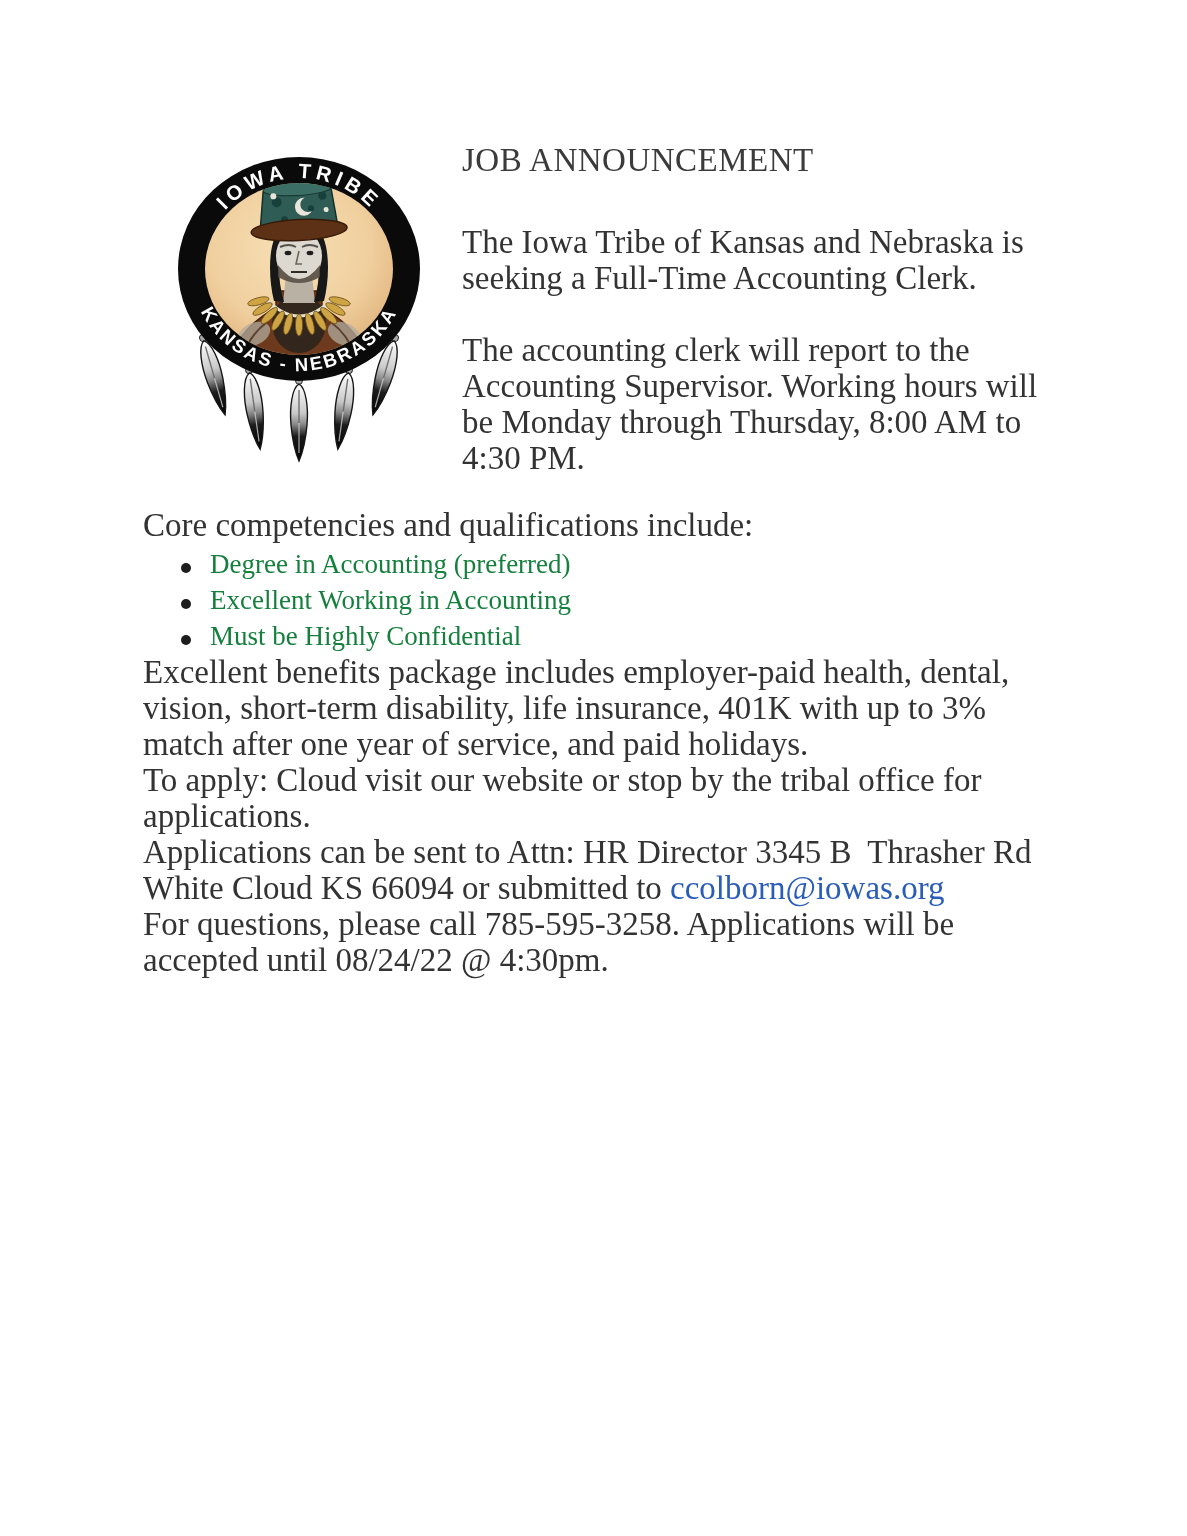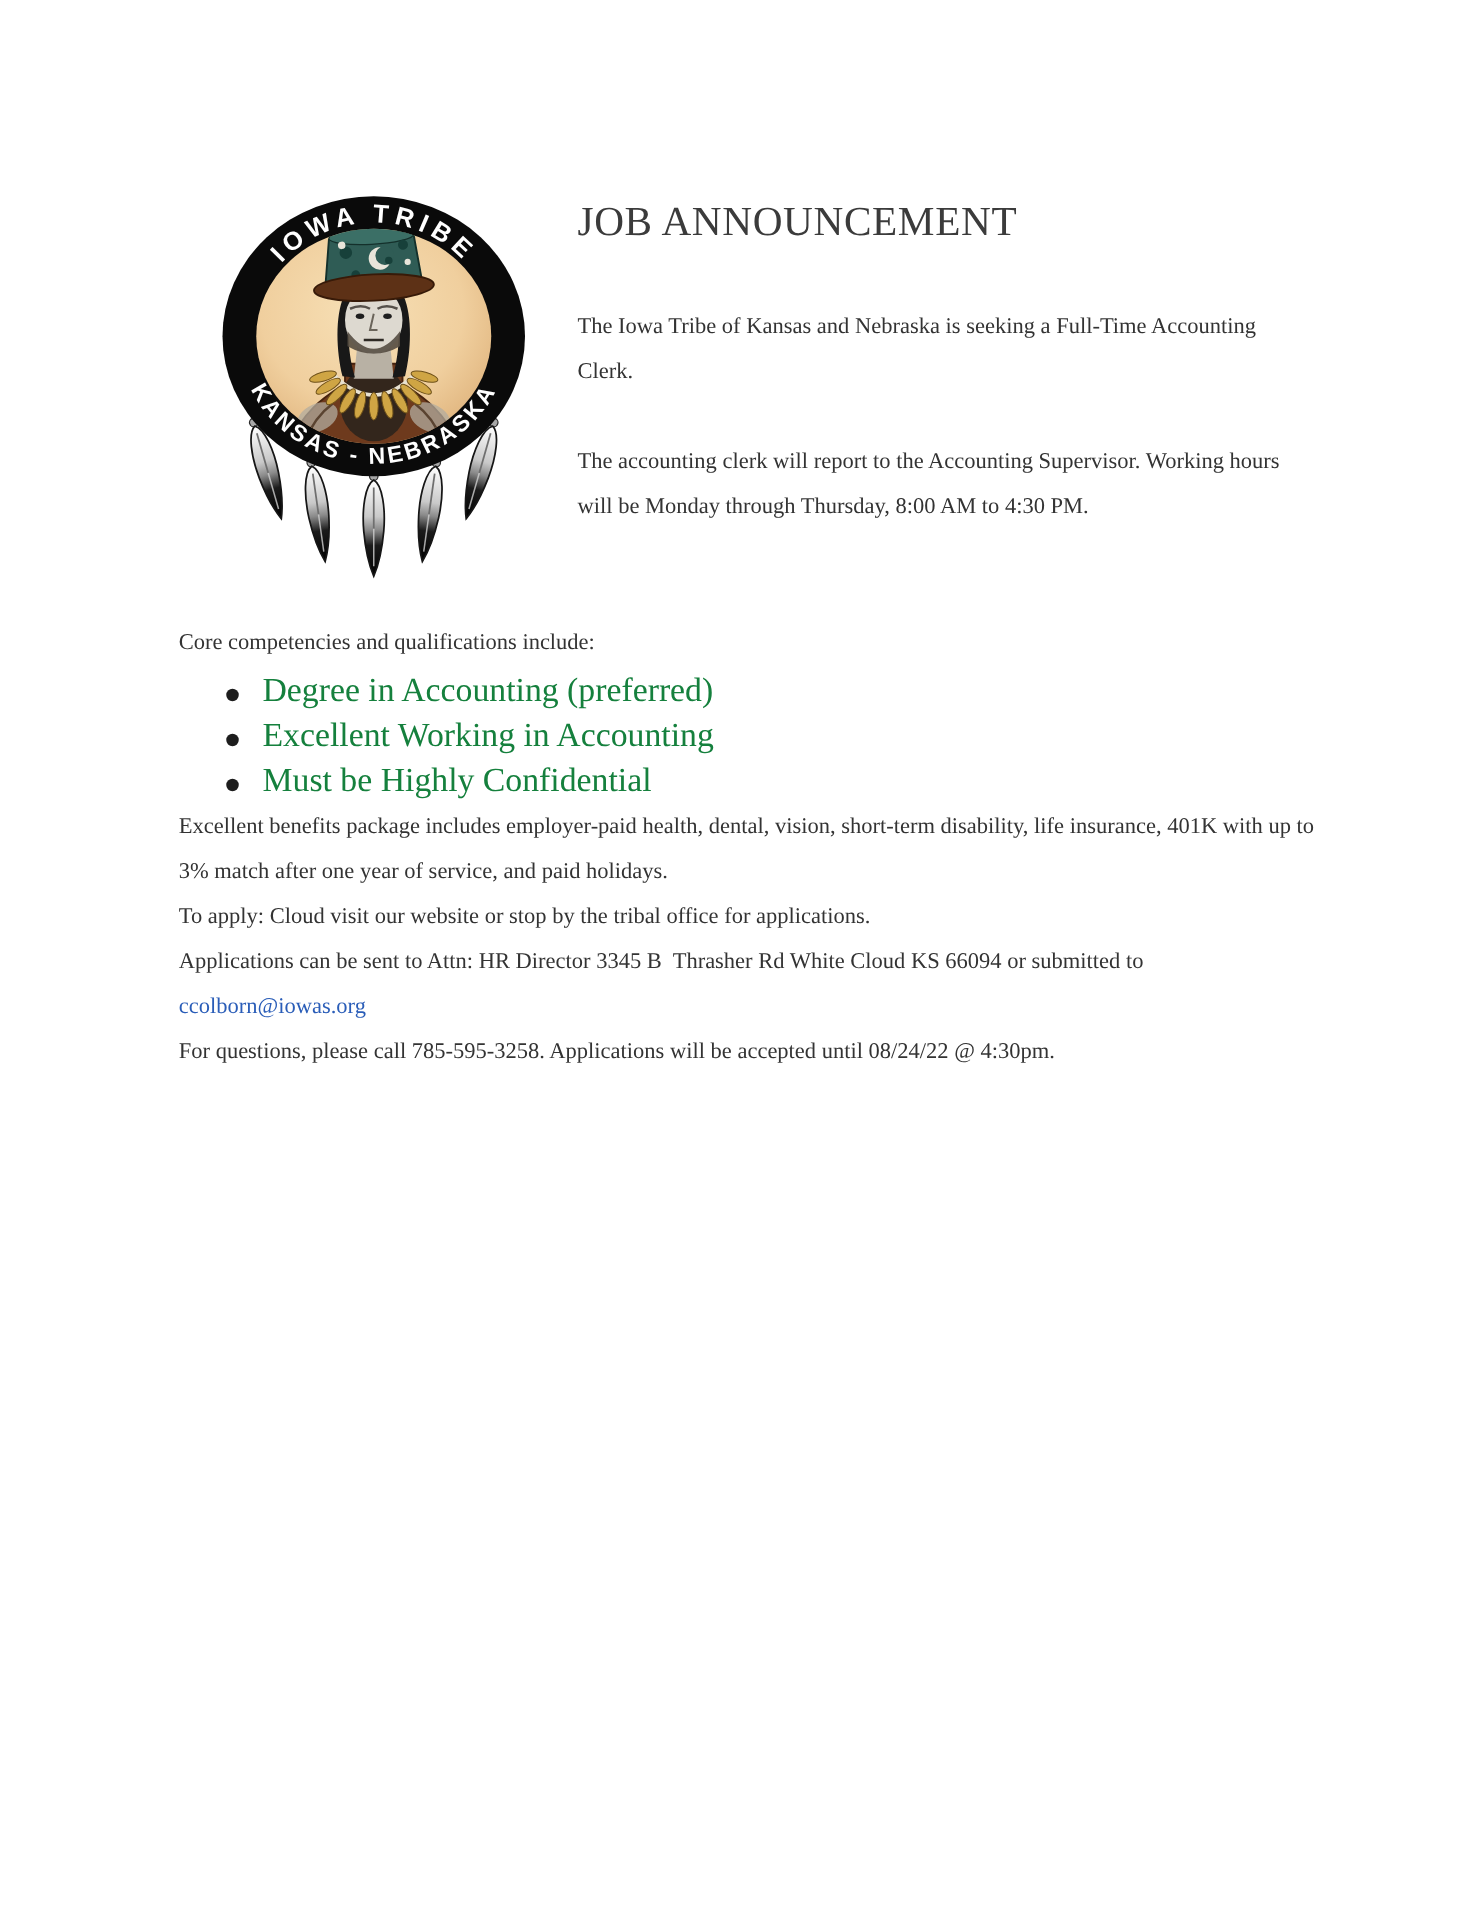--- a/index.html
+++ b/index.html
@@ -15,42 +15,42 @@
   .logo-wrap {
     position: absolute;
     left: 174px;
     top: 153px;
     width: 250px;
     height: 312px;
   }
   .intro-col {
     position: absolute;
     left: 462px;
-    top: 158px;
+    top: 140px;
     width: 585px;
   }
   .doc-heading {
     font-size: 33px;
     font-weight: normal;
     color: #3b3b3b;
     line-height: 40px;
     margin: 0 0 44px 0;
     letter-spacing: 0.5px;
   }
   p.body-text {
-    font-size: 18px;
+    font-size: 33px;
     line-height: 36px;
     margin: 0;
     color: #333333;
   }
   .intro-col .p1 { margin-bottom: 36px; }
   .main-col {
     position: absolute;
     left: 143px;
-    top: 495px;
+    top: 507px;
     width: 910px;
   }
   ul.qual-list {
     list-style: none;
     margin: 3px 0 0 0;
     padding: 0;
   }
   ul.qual-list li {
     position: relative;
     padding-left: 67px;

